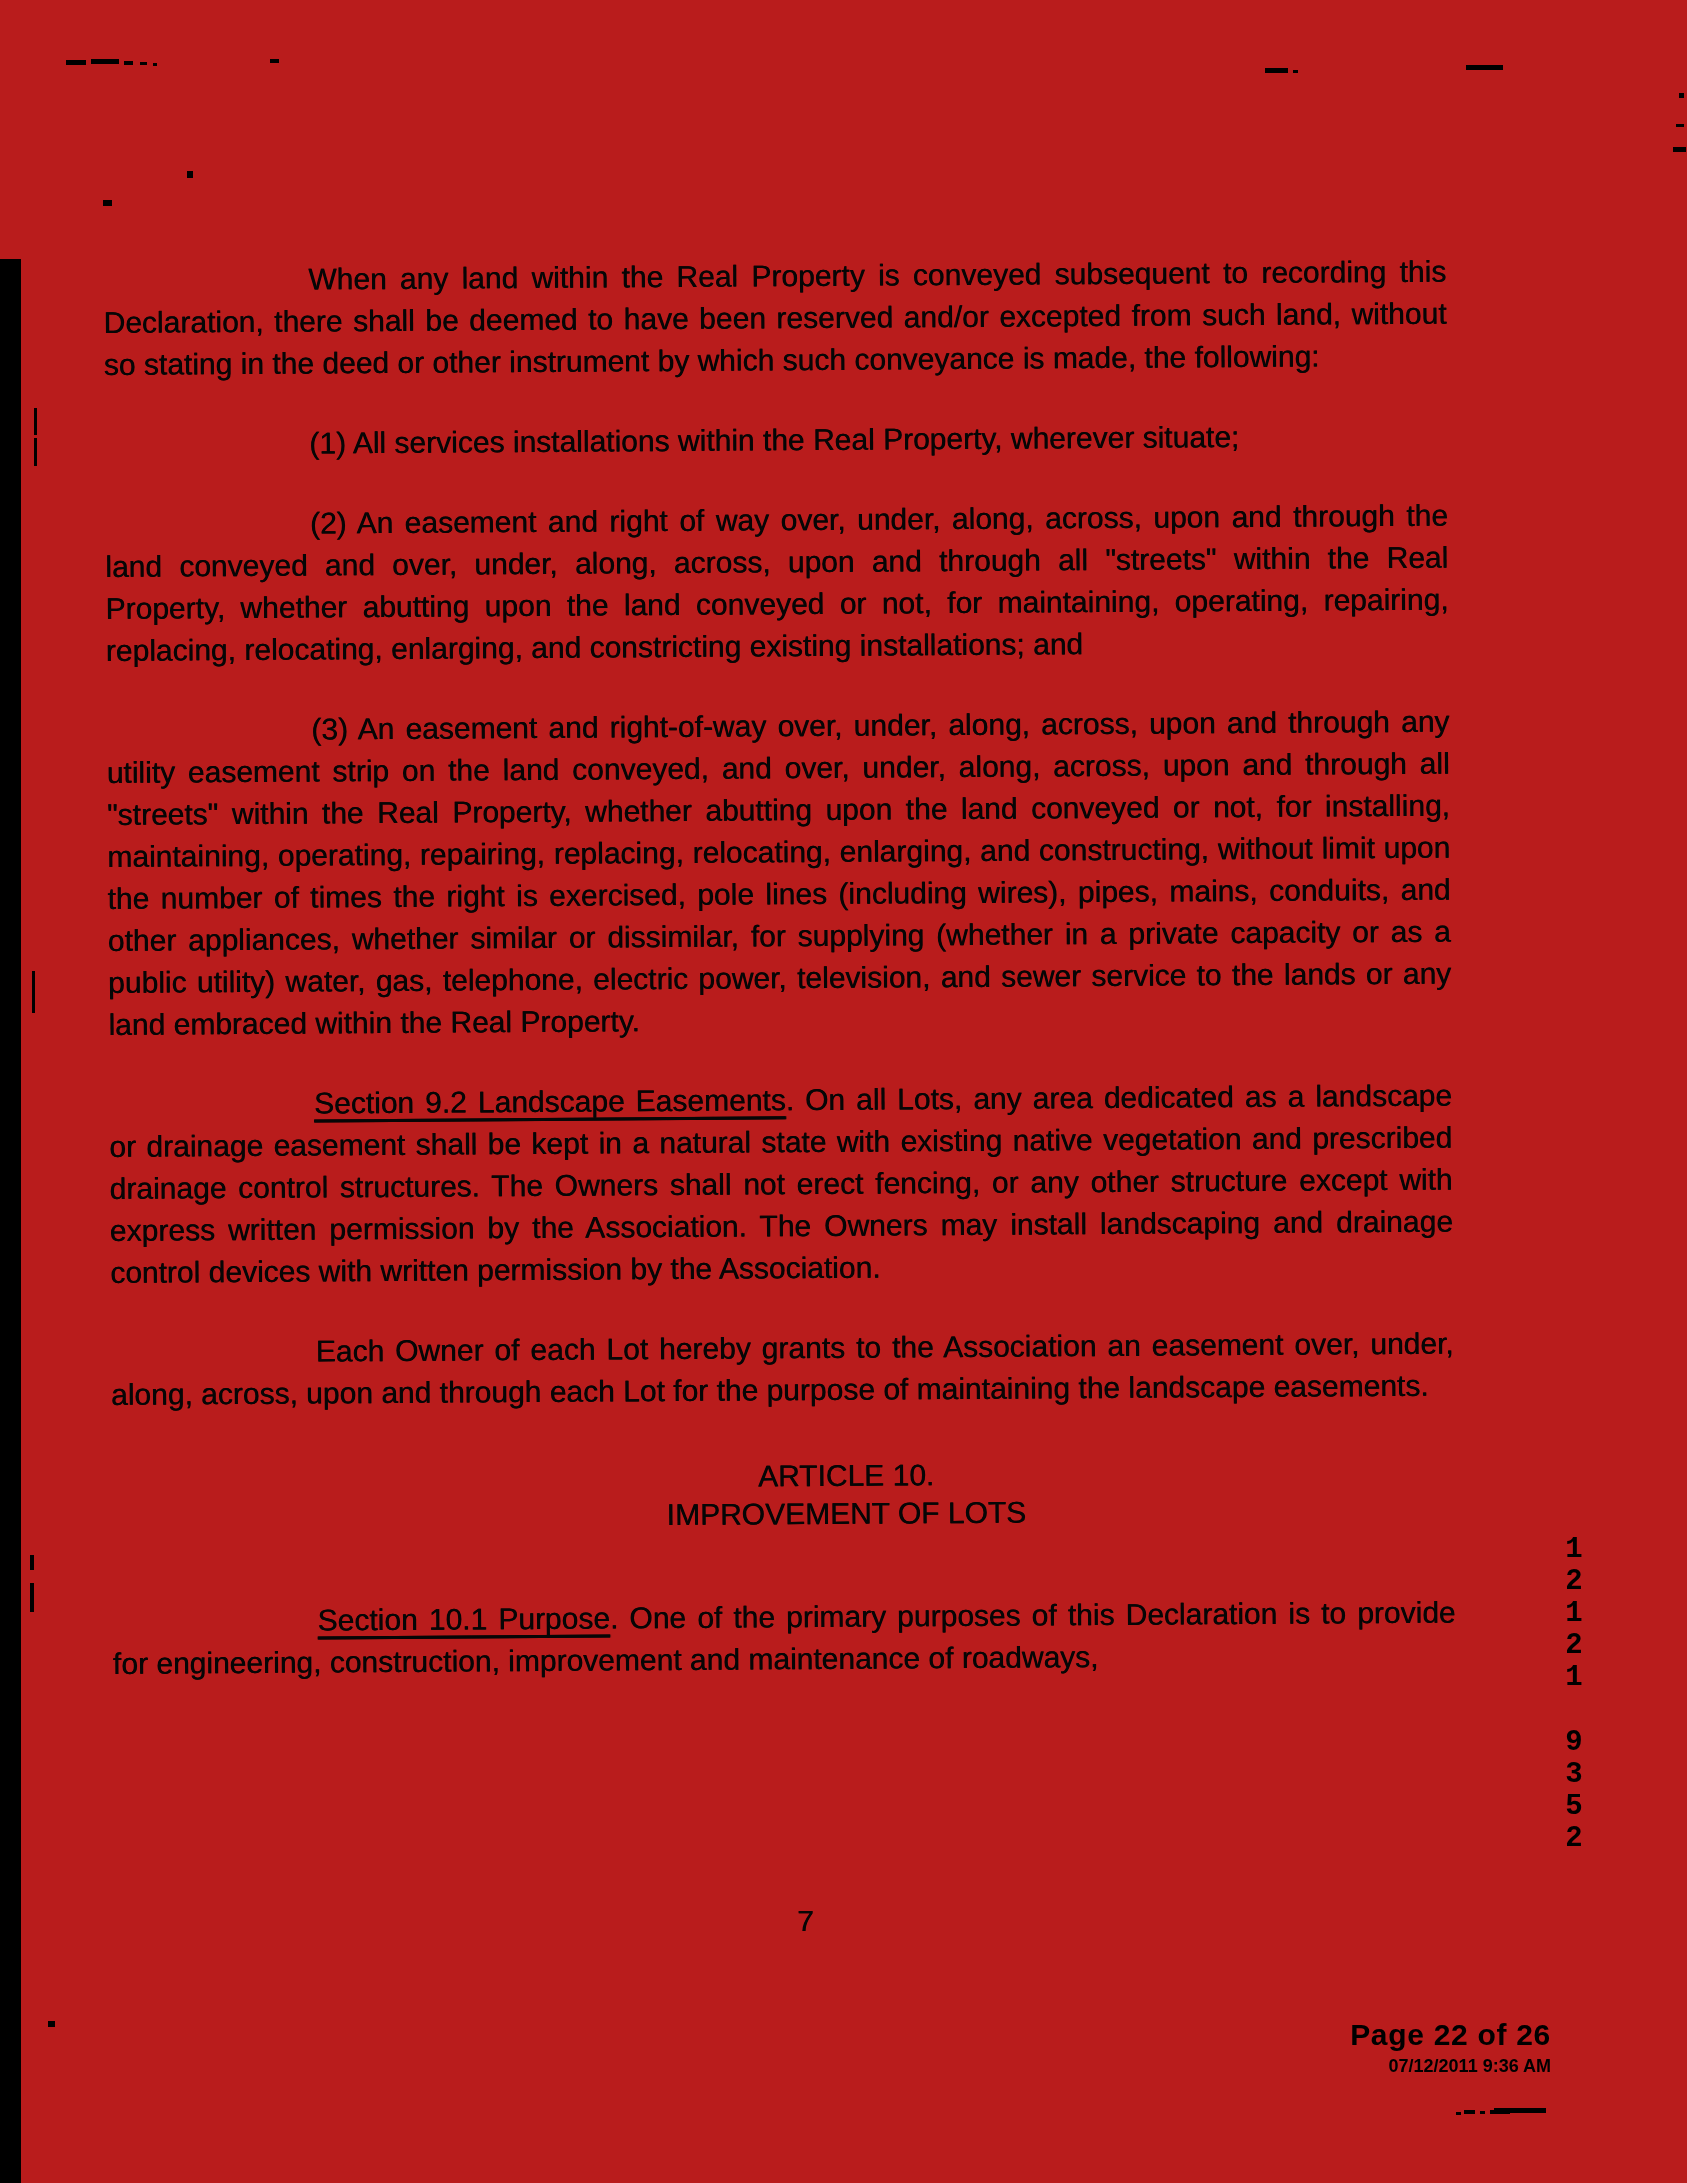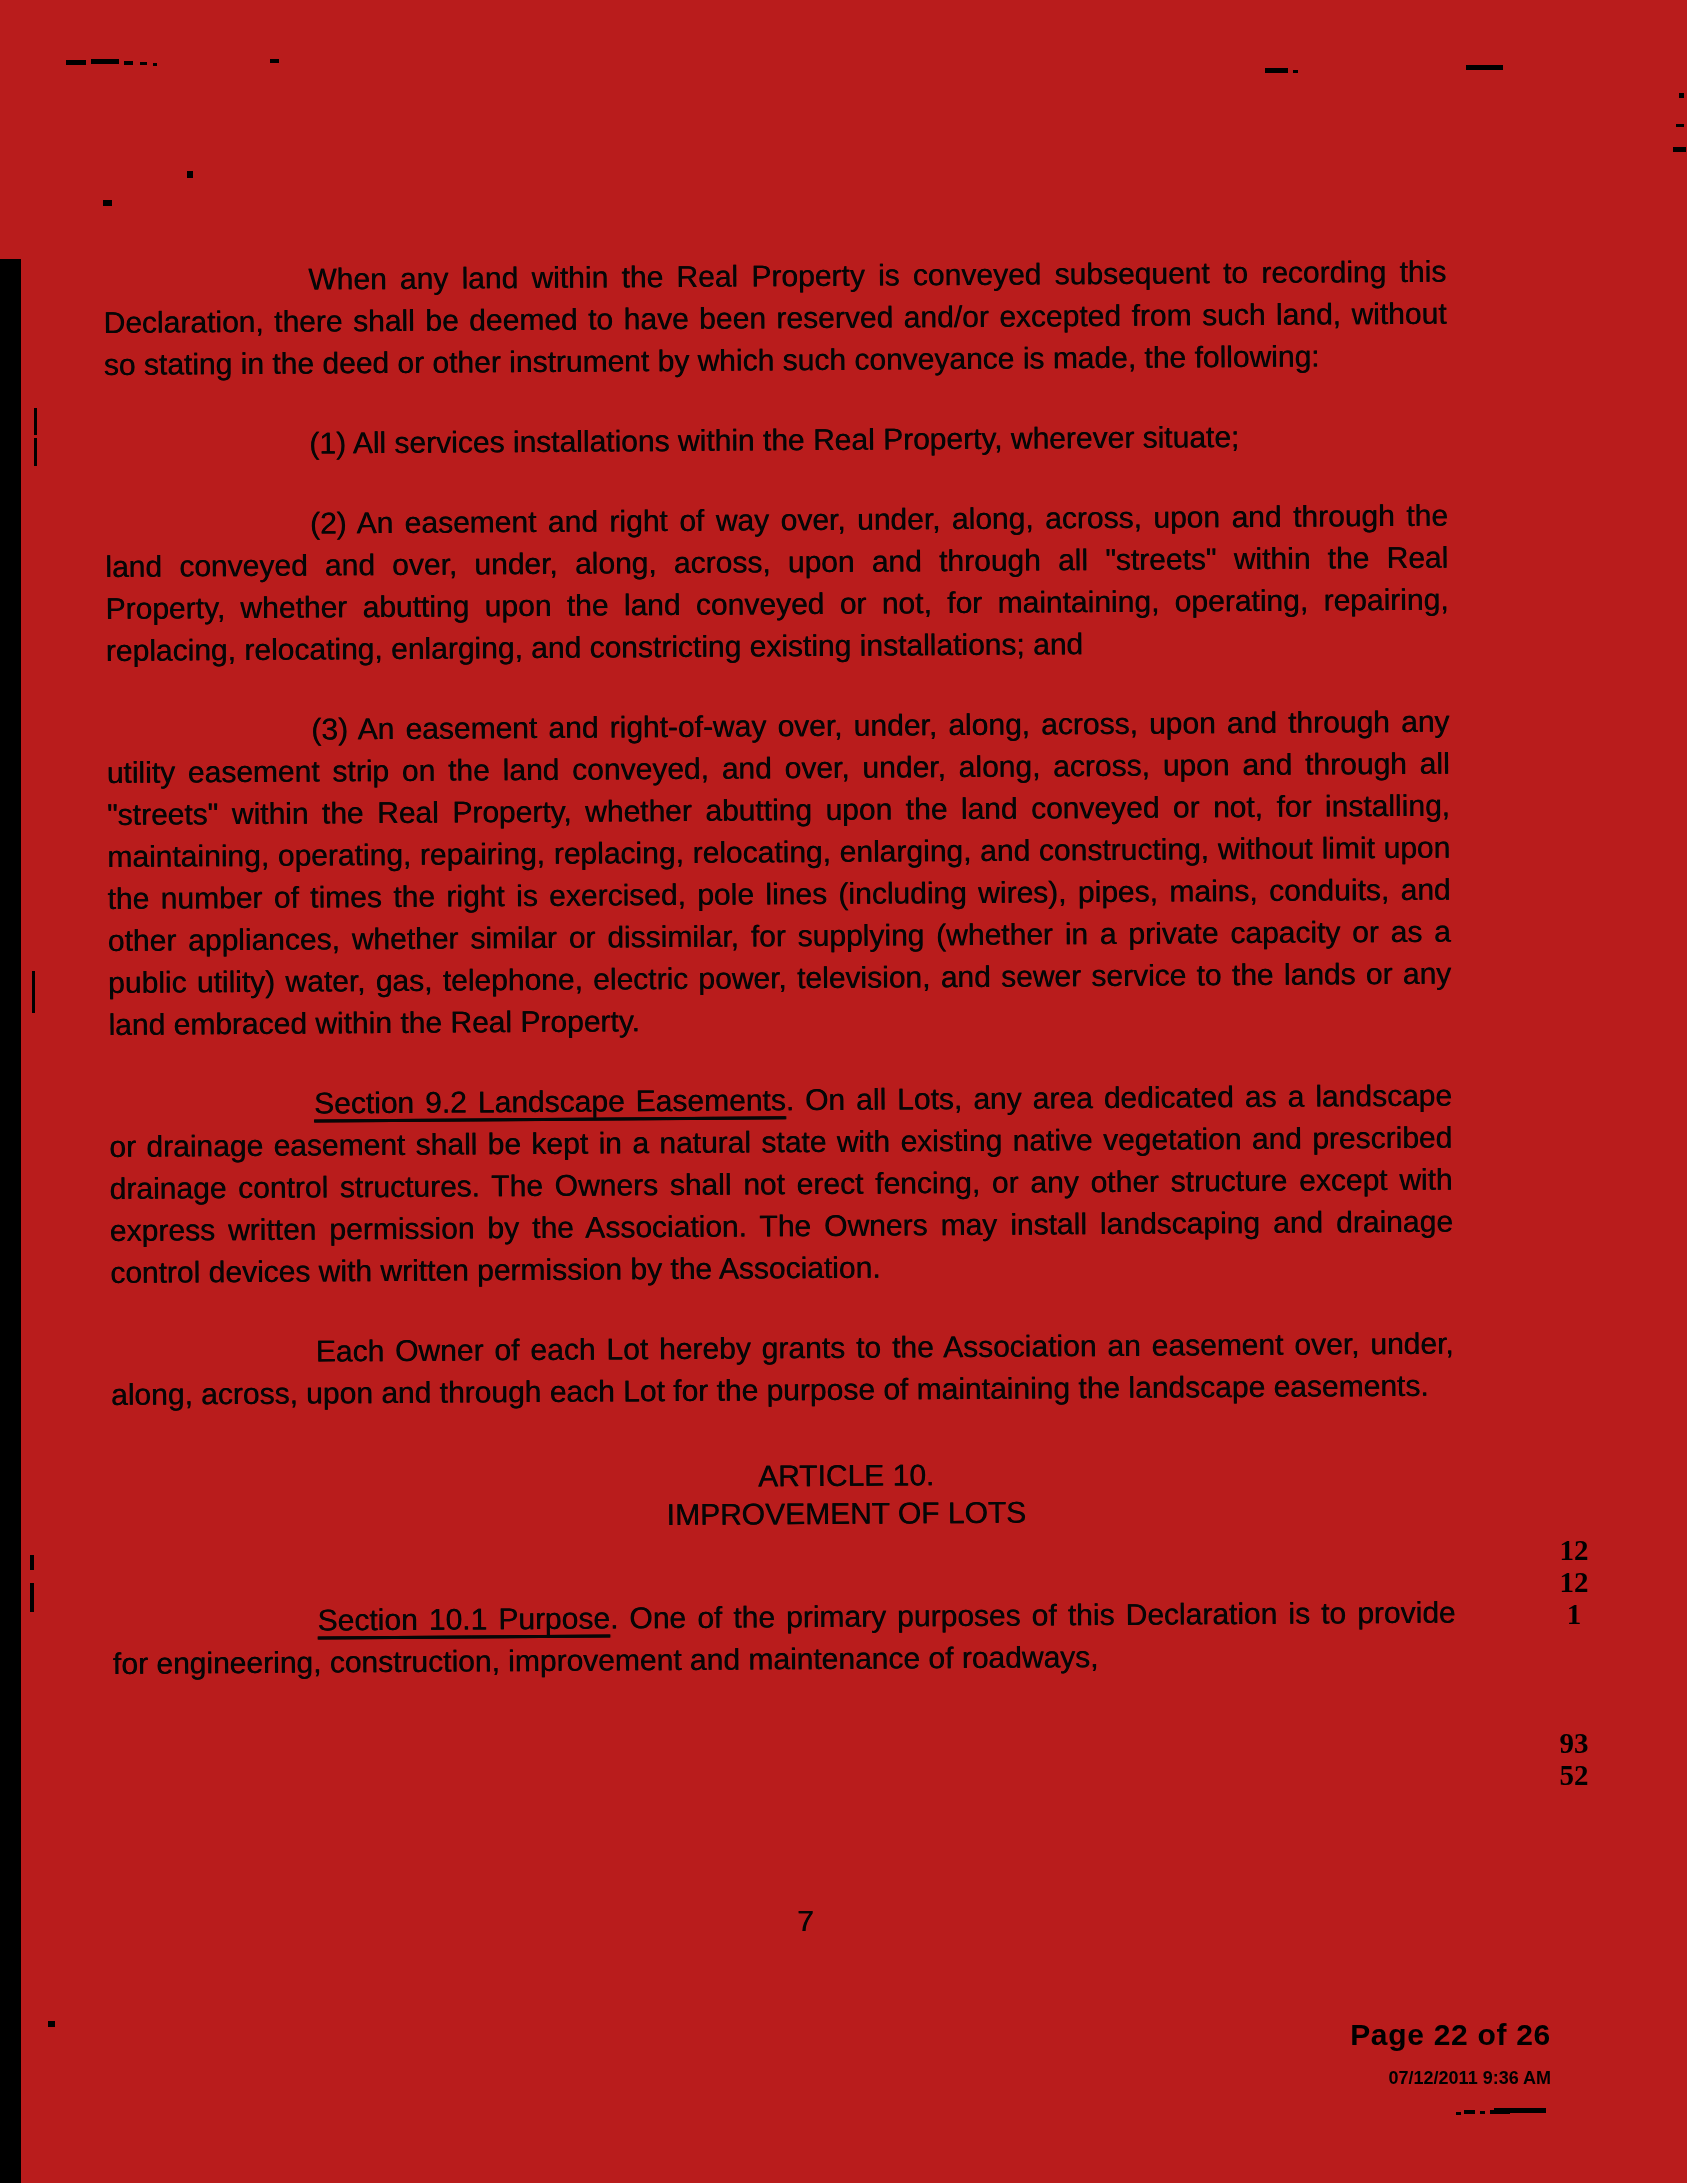--- a/index.html
+++ b/index.html
@@ -21,29 +21,29 @@
   .content > .article-heading { margin-top:46px; }
   .content > .after-heading { margin-top:63px; }
 
   .page-number {
     position:absolute; left:797px; top:1904px; font-size:30px;
     text-shadow:0.5px 0 0 currentColor;
   }
 
   .stamp {
     position:absolute; left:1559px; width:30px;
-    font-family:Liberation Serif, serif; font-size:29px; font-weight:bold;
+    font-family:Liberation Mono, monospace; font-size:29px; font-weight:bold;
     line-height:32px; text-align:center; word-break:break-all; color:#000;
   }
   .stamp.g1 { top:1534px; }
   .stamp.g2 { top:1727px; }
 
   .footer { position:absolute; top:2018px; right:136px; text-align:right; color:#000; }
   .footer-page { font-size:30px; font-weight:bold; letter-spacing:0.7px; }
-  .footer-date { font-size:18px; font-weight:bold; margin-top:16px; }
+  .footer-date { font-size:18px; font-weight:bold; margin-top:4px; }
 
   .artifact { position:absolute; background:#000; }
 </style>
 </head>
 <body>
 
 <div class="page">
 
   <div class="artifact" style="left:0px; top:259px; width:21px; height:1924px;"></div>
   <div class="artifact" style="left:66px; top:60px; width:20px; height:4.6px;"></div>

